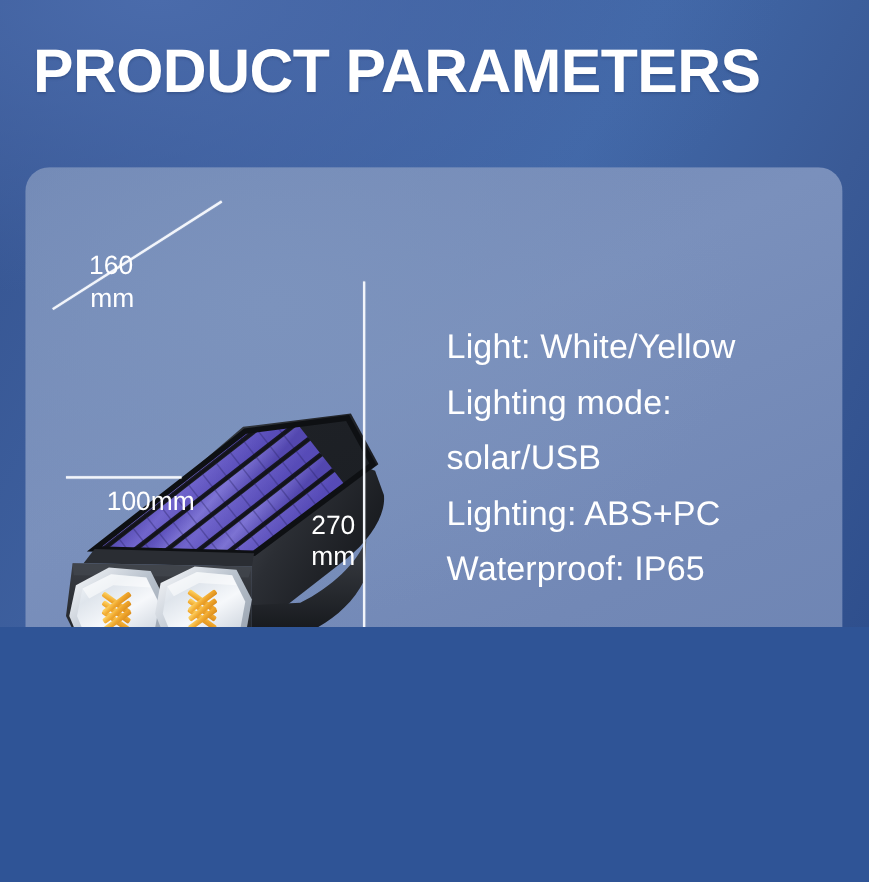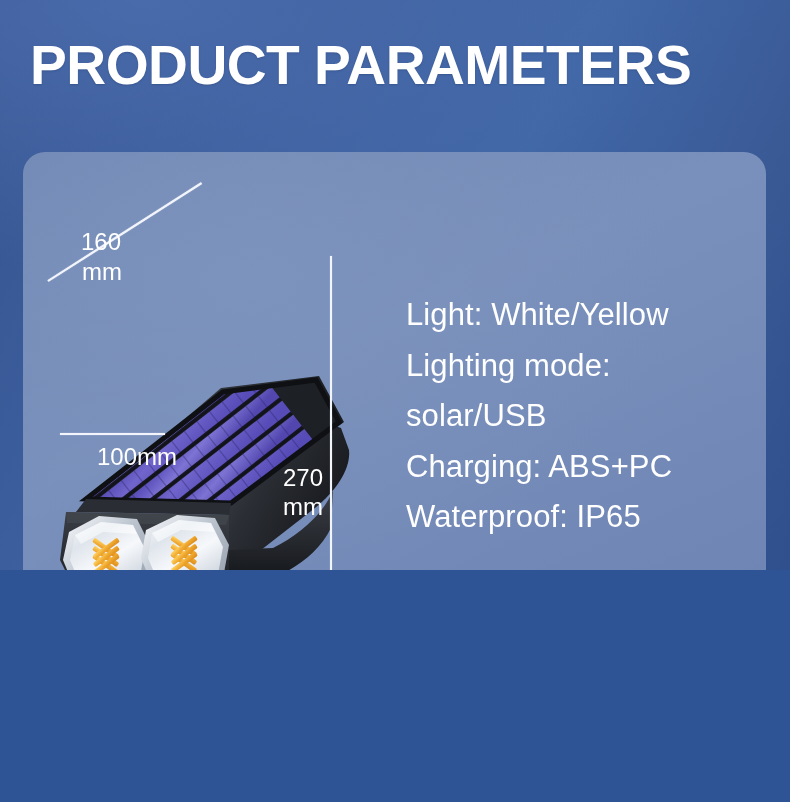--- a/index.html
+++ b/index.html
@@ -366,18 +366,18 @@
     <div class="dim-line" id="dim-270-line"></div>
     <div id="dim-270-label">
       <span>270</span>
       <span class="dim-unit">mm</span>
     </div>
 
     <div id="spec-list">
       <div class="spec-line">Light: White/Yellow</div>
       <div class="spec-line">Lighting mode:</div>
       <div class="spec-line">solar/USB</div>
-      <div class="spec-line">Charging: ABS+PC</div>
+      <div class="spec-line">Lighting: ABS+PC</div>
       <div class="spec-line">Waterproof: IP65</div>
     </div>
 
   </div>
 </div>
 
 </body></html>

